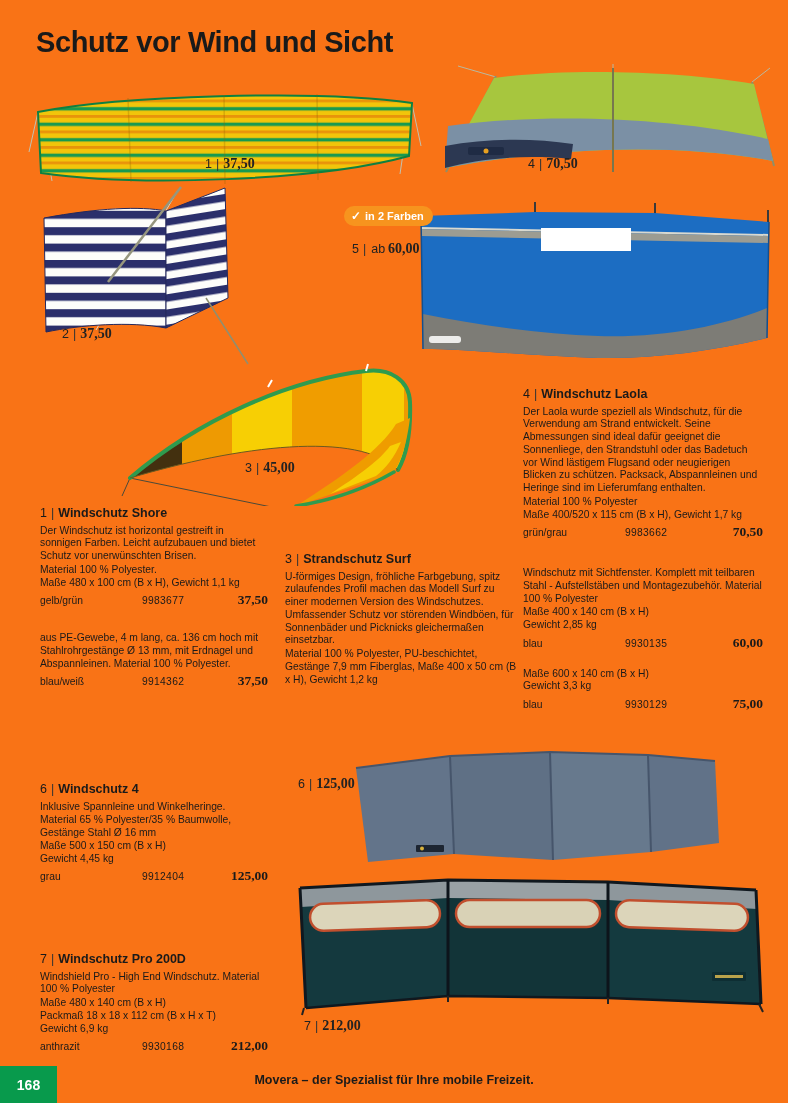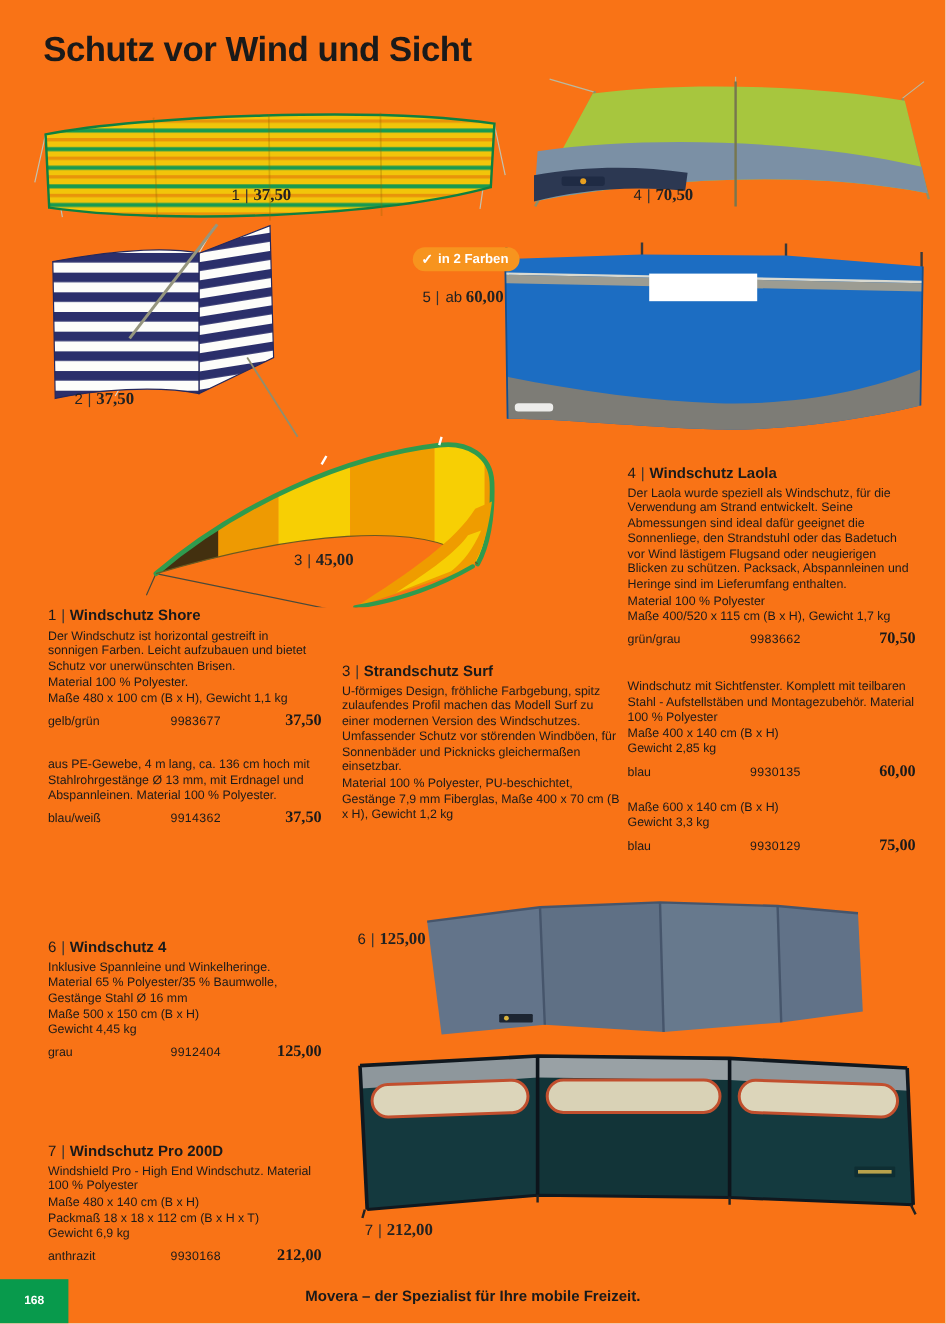--- a/index.html
+++ b/index.html
@@ -16,21 +16,21 @@
   .badge .check{margin-right:4px;font-size:12px;}
   .pblock{position:absolute;font-size:10.3px;line-height:1.24;}
   .phead{font-size:12.5px;margin-bottom:3px;}
   .pname{font-weight:700;}
   .pbody{margin-bottom:1px;}
   .prow{display:flex;align-items:baseline;margin-top:3px;}
   .pcolor{flex:0 0 102px;}
   .psku{flex:1;letter-spacing:0.3px;}
   .pprice{font-family:"Liberation Serif",serif;font-weight:700;font-size:13.5px;}
   .footer-box{position:absolute;left:0;top:1066px;width:57px;height:37px;background:#089a4c;color:#fff;
-              display:flex;align-items:center;justify-content:center;font-size:10px;font-weight:700;}
+              display:flex;align-items:center;justify-content:center;font-size:14px;font-weight:700;}
   .footer-text{position:absolute;left:0;top:1073px;width:100%;text-align:center;font-weight:700;font-size:12.5px;}
 </style>
 </head>
 <body>
 
 <div class="page">
 
   <div class="title">Schutz vor Wind und Sicht</div>
 
   <div class="img" style="left:28px;top:84px">
@@ -146,21 +146,21 @@
       <rect x="328" y="34" width="132" height="27" rx="13.5" fill="#dcd5ba" stroke="#c14f2e" stroke-width="2.5" transform="rotate(2 394 47)"></rect>
       <path d="M12,20 L160,12 L320,14 L468,22 M12,20 L18,140 M468,22 L473,136" stroke="#10181f" stroke-width="3" fill="none"></path>
       <path d="M160,12 L160,128 M320,14 L320,130" stroke="#0d141b" stroke-width="3"></path>
       <path d="M18,140 L160,128 L320,130 L473,136" stroke="#10181f" stroke-width="2.5" fill="none"></path>
       <rect x="424" y="104" width="34" height="9" rx="1" fill="#0e2e33"></rect>
       <rect x="427" y="107" width="28" height="3" fill="#b9a24b"></rect>
       <path d="M16,140 L14,147 M471,136 L475,144 M160,128 L160,134 M320,130 L320,136" stroke="#222" stroke-width="2"></path>
     </svg>
   </div>
 
-  <div class="plabel" style="left:193px;top:156px">
+  <div class="plabel" style="left:205px;top:156px">
     <span class="num">1</span><span class="sep">|</span><span class="price">37,50</span>
   </div>
   <div class="plabel" style="left:528px;top:156px">
     <span class="num">4</span><span class="sep">|</span><span class="price">70,50</span>
   </div>
   <div class="plabel" style="left:62px;top:326px">
     <span class="num">2</span><span class="sep">|</span><span class="price">37,50</span>
   </div>
   <div class="badge" style="left:344px;top:206px">
     <span class="check">✓</span>
@@ -196,21 +196,21 @@
     <div class="prow">
       <span class="pcolor">blau/weiß</span>
       <span class="psku">9914362</span>
       <span class="pprice">37,50</span>
     </div>
   </div>
 
   <div class="pblock" style="left:285px;top:552px;width:232px">
     <div class="phead"><span class="num">3</span><span class="sep">|</span><span class="pname">Strandschutz Surf</span></div>
     <div class="pbody">U-förmiges Design, fröhliche Farbgebung, spitz zulaufendes Profil machen das Modell Surf zu einer modernen Version des Windschutzes. Umfassender Schutz vor störenden Windböen, für Sonnenbäder und Picknicks gleichermaßen einsetzbar.</div>
-    <div class="pspec">Material 100 % Polyester, PU-beschichtet, Gestänge 7,9 mm Fiberglas, Maße 400 x 70 cm (B x H), Gewicht 1,2 kg</div>
+    <div class="pspec">Material 100 % Polyester, PU-beschichtet, Gestänge 7,9 mm Fiberglas, Maße 400 x 50 cm (B x H), Gewicht 1,2 kg</div>
   </div>
 
   <div class="pblock" style="left:523px;top:387px;width:240px">
     <div class="phead"><span class="num">4</span><span class="sep">|</span><span class="pname">Windschutz Laola</span></div>
     <div class="pbody">Der Laola wurde speziell als Windschutz, für die Verwendung am Strand entwickelt. Seine Abmessungen sind ideal dafür geeignet die Sonnenliege, den Strandstuhl oder das Badetuch vor Wind lästigem Flugsand oder neugierigen Blicken zu schützen. Packsack, Abspannleinen und Heringe sind im Lieferumfang enthalten.</div>
     <div class="pspec">Material 100 % Polyester</div>
     <div class="pspec">Maße 400/520 x 115 cm (B x H), Gewicht 1,7 kg</div>
     <div class="prow">
       <span class="pcolor">grün/grau</span>
       <span class="psku">9983662</span>

